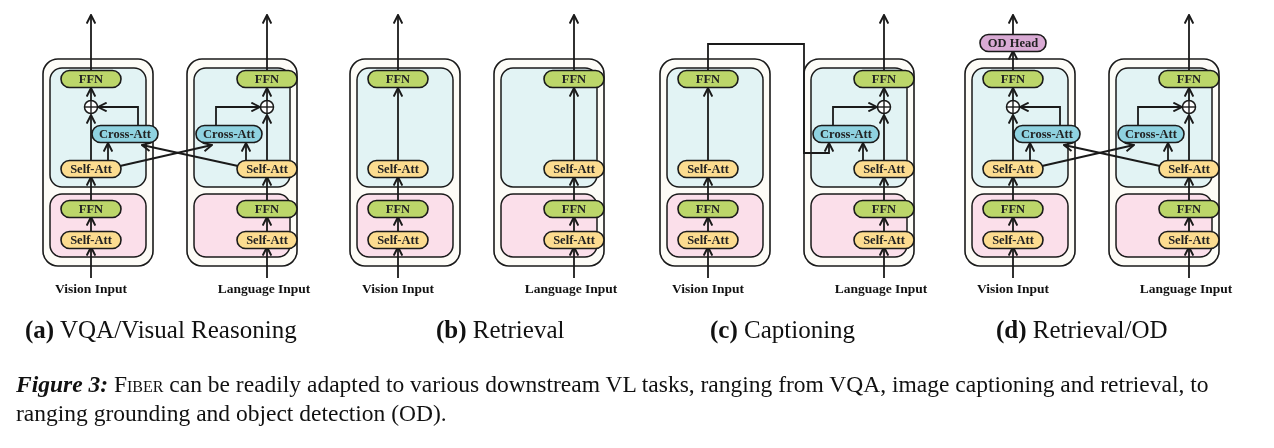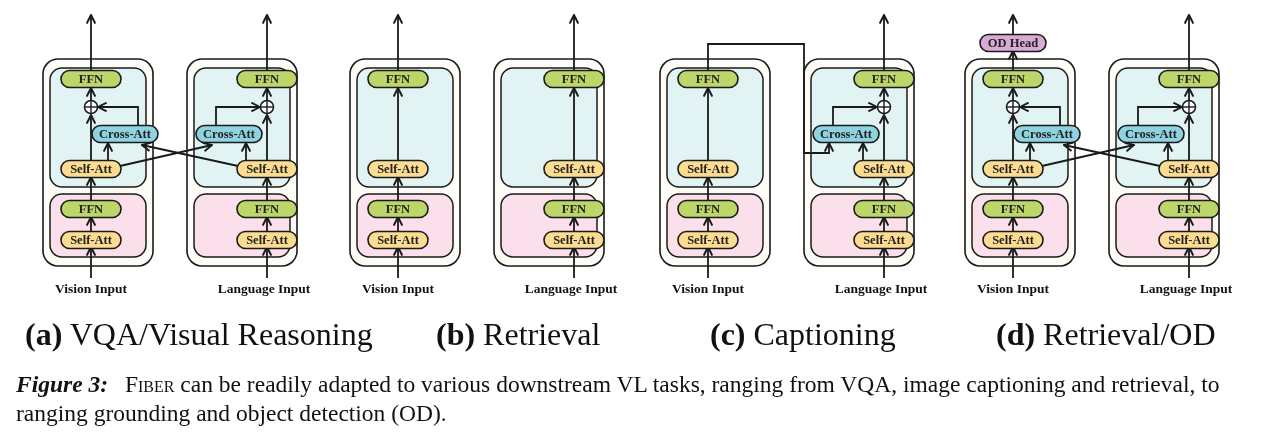--- a/index.html
+++ b/index.html
@@ -1,26 +1,26 @@
 <!DOCTYPE html>
 <html><head>
   <meta charset="utf-8">
   <style>
     html, body { margin: 0; padding: 0; background: #ffffff; }
     body { width: 1274px; height: 448px; position: relative; overflow: hidden;
            font-family: "Liberation Serif", "DejaVu Serif", serif; color: #111; }
     #figure { position: absolute; left: 0; top: 0; width: 1274px; height: 310px; }
-    .subcap { position: absolute; top: 316px; font-size: 32px; white-space: nowrap;
+    .subcap { position: absolute; top: 316px; font-size: 25px; white-space: nowrap;
               font-family: "Liberation Serif", "DejaVu Serif", serif; color: #111; text-align: center; }
     .subcap b { font-weight: bold; }
     #caption { position: absolute; left: 16px; top: 370px; width: 1250px;
                font-size: 23.5px; line-height: 29px;
                font-family: "Liberation Serif", "DejaVu Serif", serif; color: #111; }
     #caption .fig-label { font-weight: bold; font-style: italic; }
-    #caption .smallcaps { font-variant: small-caps; margin-left: 11px; }
+    #caption .smallcaps { font-variant: small-caps; }
     svg text.node-label { font-family: "Liberation Serif", "DejaVu Serif", serif;
                           font-weight: bold; font-size: 12.5px; fill: #222; }
     svg text.input-label { font-family: "Liberation Serif", "DejaVu Serif", serif;
                            font-weight: bold; font-size: 13.5px; fill: #111; }
   </style>
 </head>
 <body>
 
 <svg id="figure" width="1274" height="310" viewBox="0 0 1274 310" xmlns="http://www.w3.org/2000/svg">
   <defs>

